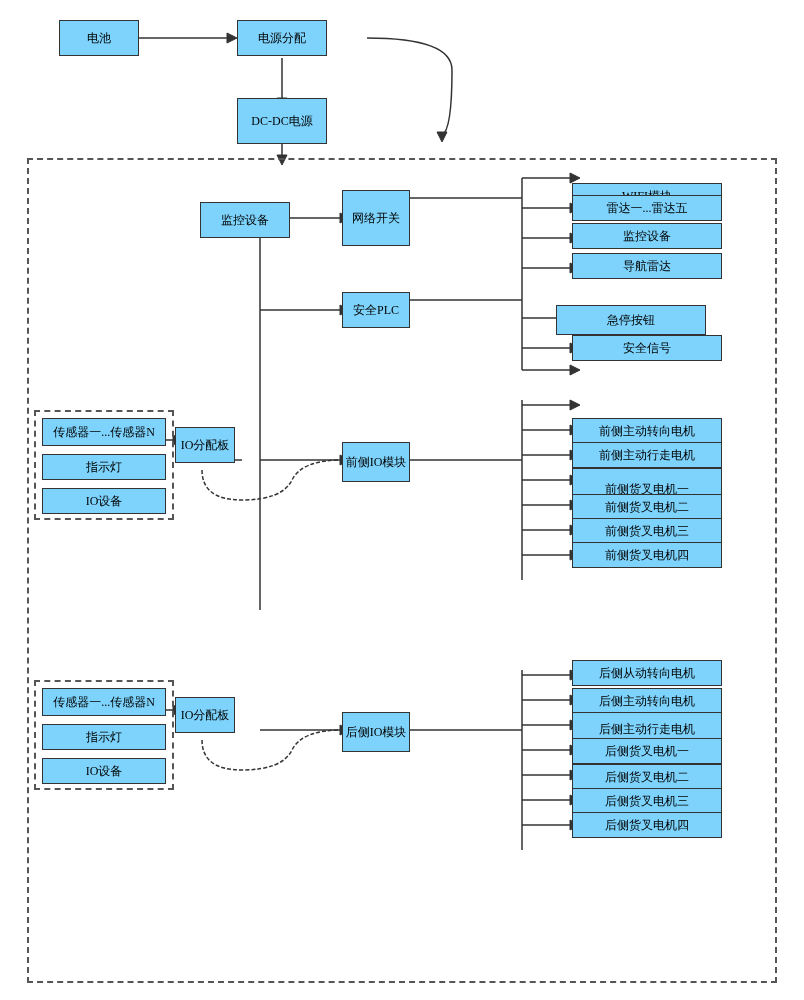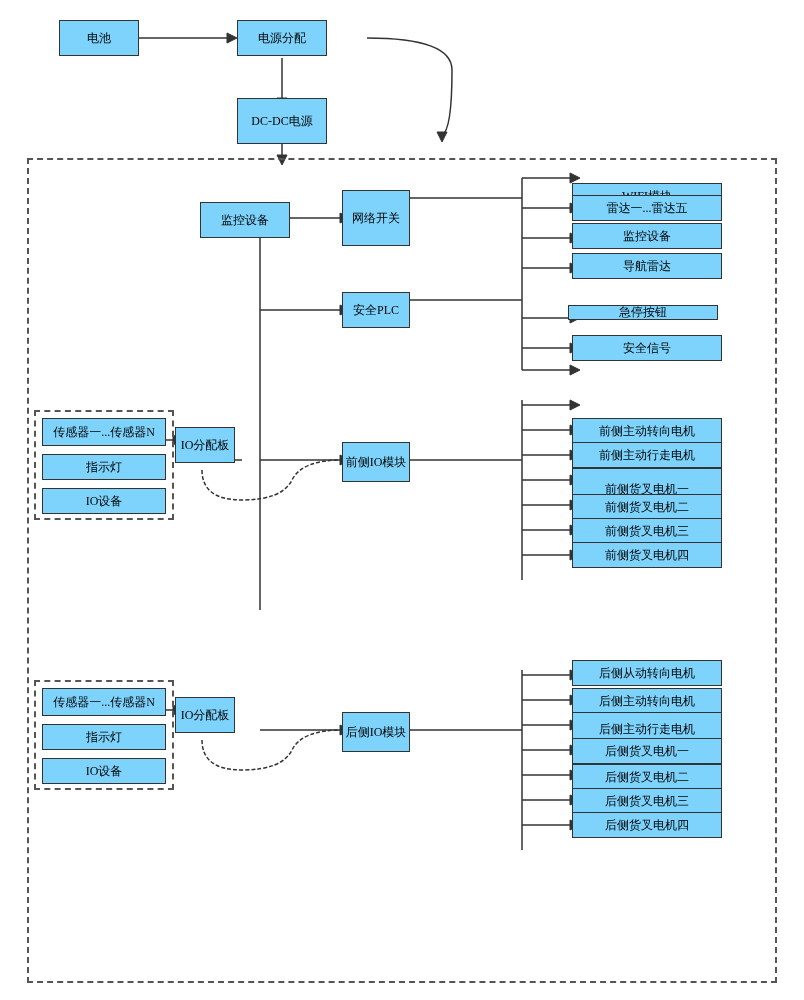--- a/index.html
+++ b/index.html
@@ -189,21 +189,21 @@
   <div class="box" style="left:560px; top:185px; width:150px; height:26px;">
     <span>雷达一...雷达五</span>
   </div>
   <div class="box" style="left:560px; top:243px; width:150px; height:26px;">
     <span>导航雷达</span>
   </div>
   <div class="box" style="left:560px; top:213px; width:150px; height:26px;">
     <span>监控设备</span>
   </div>
 
-  <div class="box" style="left:556px; top:295px; width:150px; height:15px;">
+  <div class="box" style="left:544px; top:295px; width:150px; height:30px;">
     <span>急停按钮</span>
   </div>
   <div class="box" style="left:560px; top:325px; width:150px; height:26px;">
     <span>安全信号</span>
   </div>
 
   <div class="box" style="left:330px; top:432px; width:68px; height:40px;">
     <span>前侧IO模块</span>
   </div>
 

